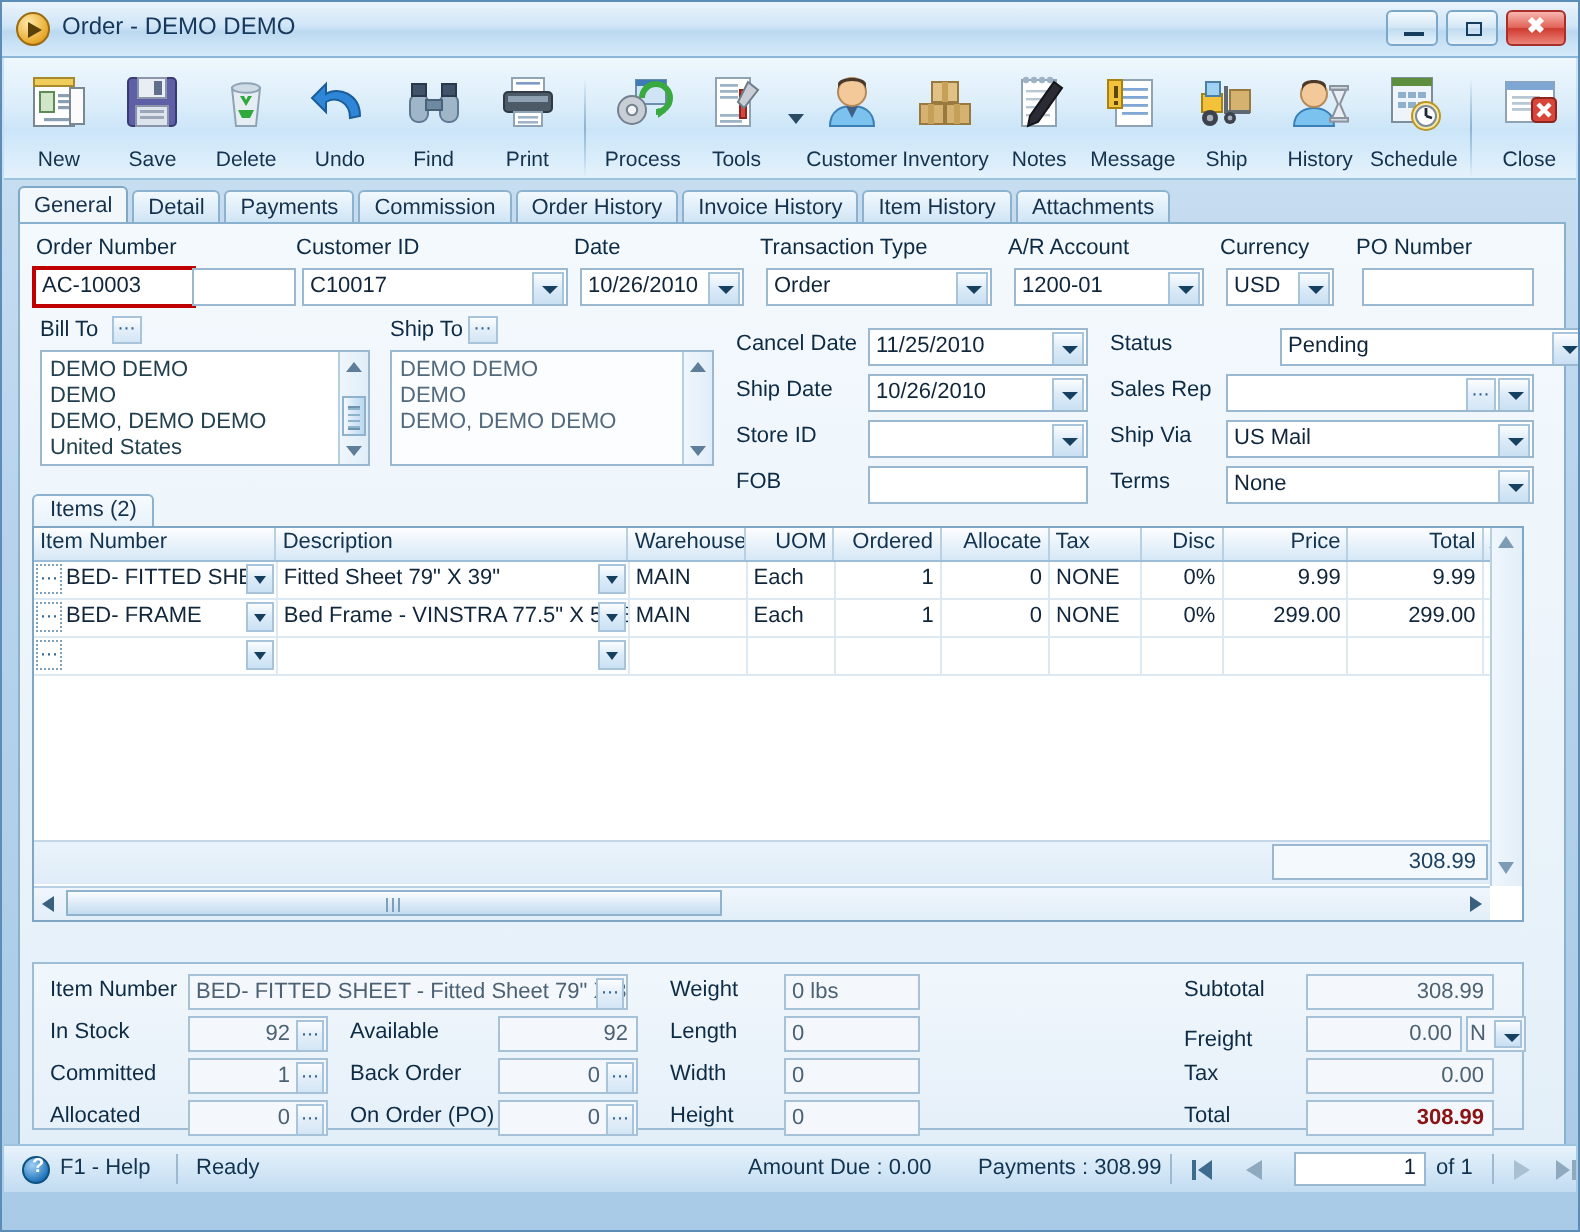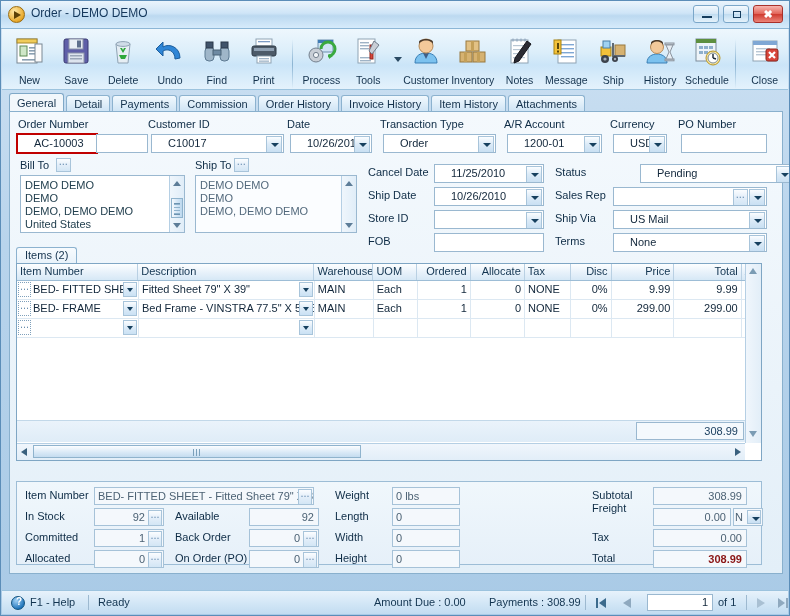--- a/index.html
+++ b/index.html
@@ -49,21 +49,21 @@
     border:1px solid #8cb2cf;border-bottom:none;border-radius:3px 3px 0 0;box-sizing:border-box;}
   .tab.active{height:19px;line-height:18px;background:#f2f7fb;border-color:#7fa8c7;font-weight:normal;}
 
   
   .formpanel{position:absolute;left:8px;top:110px;width:774px;height:463px;
     background:linear-gradient(180deg,#f4f9fd,#eaf3fa 60%,#e3eff8);
     border:1px solid #89b0cd;box-sizing:border-box;}
 
   .lbl{position:absolute;font-size:11px;color:#0d2b45;white-space:nowrap;}
   .fld{position:absolute;height:19px;background:#fff;border:1px solid #9ab8d0;box-sizing:border-box;
-    font-size:11px;color:#11263a;line-height:17px;padding:0 16px;overflow:hidden;white-space:nowrap;}
+    font-size:11px;color:#11263a;line-height:17px;padding:0 3px;overflow:hidden;white-space:nowrap;}
   .fld.hl{border:2px solid #c00000;height:21px;line-height:17px;}
   .ddbtn{position:absolute;width:16px;height:17px;top:1px;right:1px;border:1px solid #a8c4da;
     background:linear-gradient(180deg,#fbfdff,#dbeaf7 50%,#c9e0f3);box-sizing:border-box;}
   .ddbtn:after{content:"";position:absolute;left:4px;top:6px;
     border-left:4px solid transparent;border-right:4px solid transparent;border-top:4px solid #16405f;}
   .elbtn{position:absolute;width:15px;height:17px;top:1px;border:1px solid #a8c4da;
     background:linear-gradient(180deg,#fbfdff,#e3eef9 50%,#d3e6f5);box-sizing:border-box;
     font-size:9px;color:#2d5f8d;text-align:center;line-height:14px;letter-spacing:0.5px;}
 
   
@@ -127,21 +127,21 @@
   .dlbl{position:absolute;font-size:11px;color:#0d2b45;white-space:nowrap;}
   .dfld{position:absolute;height:18px;background:#f4f8fc;border:1px solid #a6c2d8;box-sizing:border-box;
     font-size:11px;color:#4c6274;line-height:16px;padding:0 3px;overflow:hidden;white-space:nowrap;}
   .dfld.num{text-align:right;padding-right:4px;}
   .dfld.bold{font-weight:bold;color:#8a1414;}
   .dell{position:absolute;width:14px;height:16px;top:1px;right:1px;border:1px solid #a8c4da;
     background:linear-gradient(180deg,#fbfdff,#e3eef9 50%,#d3e6f5);box-sizing:border-box;
     font-size:9px;color:#2d5f8d;text-align:center;line-height:13px;}
 
   
-  .statusbar{position:absolute;left:1px;right:1px;bottom:1px;height:24px;
+  .statusbar{position:absolute;left:1px;right:1px;bottom:19px;height:24px;
     background:linear-gradient(180deg,#e7f2fb,#d2e6f6 55%,#c2dcf1);
     border-top:1px solid #9cc3de;box-sizing:border-box;}
   .sb-help{position:absolute;left:28px;top:5px;font-size:11px;color:#123450;}
   .sb-qi{position:absolute;left:9px;top:5px;width:14px;height:14px;border-radius:50%;
     background:radial-gradient(circle at 35% 30%,#9fd0f5,#1d72b8 75%);border:1px solid #10527f;box-sizing:border-box;}
   .sb-qi:after{content:"?";position:absolute;left:4px;top:-1px;color:#fff;font-size:10px;font-weight:bold;}
   .sb-sep{position:absolute;top:4px;width:1px;height:15px;background:#9db9d0;}
   .sb-ready{position:absolute;left:96px;top:5px;font-size:11px;color:#123450;}
   .sb-due{position:absolute;left:372px;top:5px;font-size:11px;color:#123450;}
   .sb-pay{position:absolute;left:487px;top:5px;font-size:11px;color:#123450;}
@@ -528,21 +528,21 @@
     </div>
 
     <div class="itemstab" style="left:6px;top:135px;">Items (2)</div>
 
     <div class="grid" style="left:6px;top:151px;width:746px;height:198px;">
 
       <div class="ghead">
         <div class="gh" style="width:128px;">Item Number</div>
         <div class="gh" style="width:186px;">Description</div>
         <div class="gh" style="width:62px;">Warehouse</div>
-        <div class="gh" style="width:46px;">UOM</div>
+        <div class="gh" style="width:46px;text-align:right;">UOM</div>
         <div class="gh" style="width:56px;text-align:right;">Ordered</div>
         <div class="gh" style="width:57px;text-align:right;">Allocate</div>
         <div class="gh" style="width:48px;">Tax</div>
         <div class="gh" style="width:43px;text-align:right;">Disc</div>
         <div class="gh" style="width:66px;text-align:right;">Price</div>
         <div class="gh" style="width:71px;text-align:right;">Total</div>
         <div class="gh" style="width:20px;">Ad</div>
       </div>
 
       <div class="grow" style="top:17px;">
@@ -665,21 +665,21 @@
       <div class="dfld" style="left:375px;top:5px;width:68px;">0 lbs</div>
       <div class="dlbl" style="left:318px;top:28px;">Length</div>
       <div class="dfld" style="left:375px;top:26px;width:68px;">0</div>
       <div class="dlbl" style="left:318px;top:49px;">Width</div>
       <div class="dfld" style="left:375px;top:47px;width:68px;">0</div>
       <div class="dlbl" style="left:318px;top:70px;">Height</div>
       <div class="dfld" style="left:375px;top:68px;width:68px;">0</div>
 
       <div class="dlbl" style="left:575px;top:7px;">Subtotal</div>
       <div class="dfld num" style="left:636px;top:5px;width:94px;">308.99</div>
-      <div class="dlbl" style="left:575px;top:20px;">Freight</div>
+      <div class="dlbl" style="left:575px;top:32px;">Freight</div>
       <div class="dfld num" style="left:636px;top:26px;width:78px;">0.00</div>
       <div class="dfld" style="left:716px;top:26px;width:30px;padding:0 1px;">
         <span>N</span>
         <span class="ddbtn" style="width:14px;height:14px;top:1px;right:1px;"></span>
       </div>
       <div class="dlbl" style="left:575px;top:49px;">Tax</div>
       <div class="dfld num" style="left:636px;top:47px;width:94px;">0.00</div>
       <div class="dlbl" style="left:575px;top:70px;">Total</div>
       <div class="dfld num bold" style="left:636px;top:68px;width:94px;">308.99</div>
     </div>

